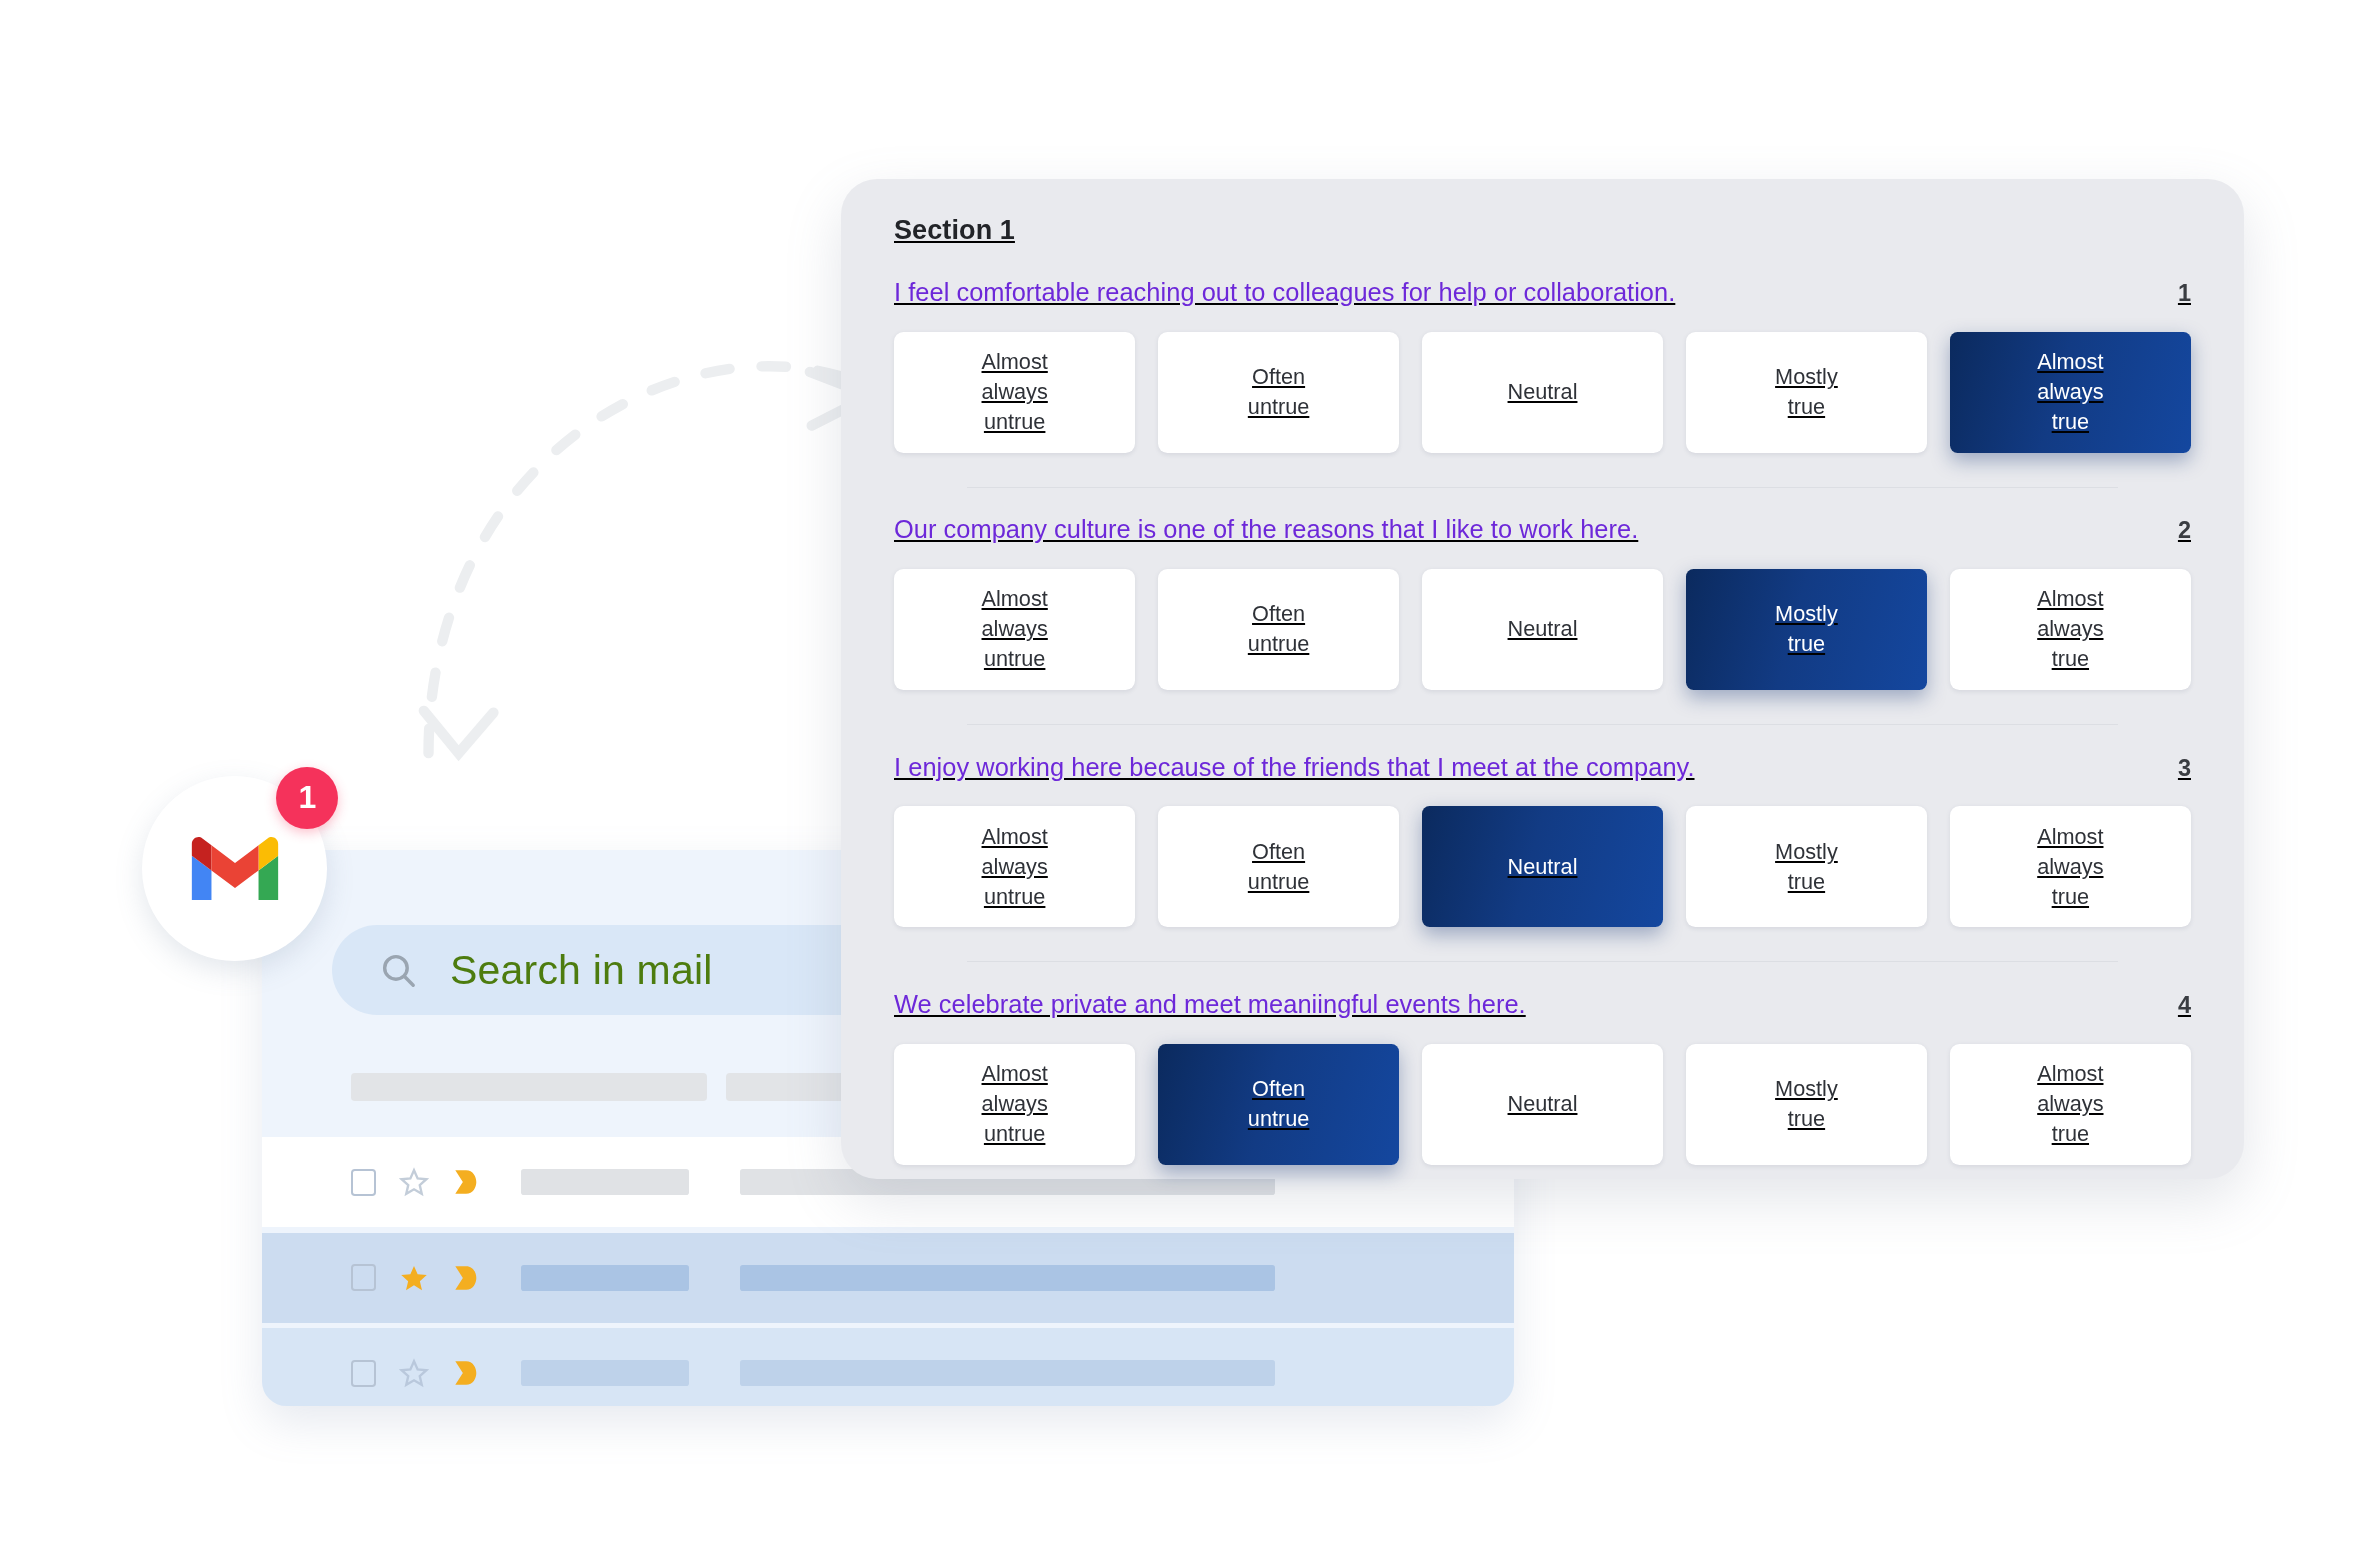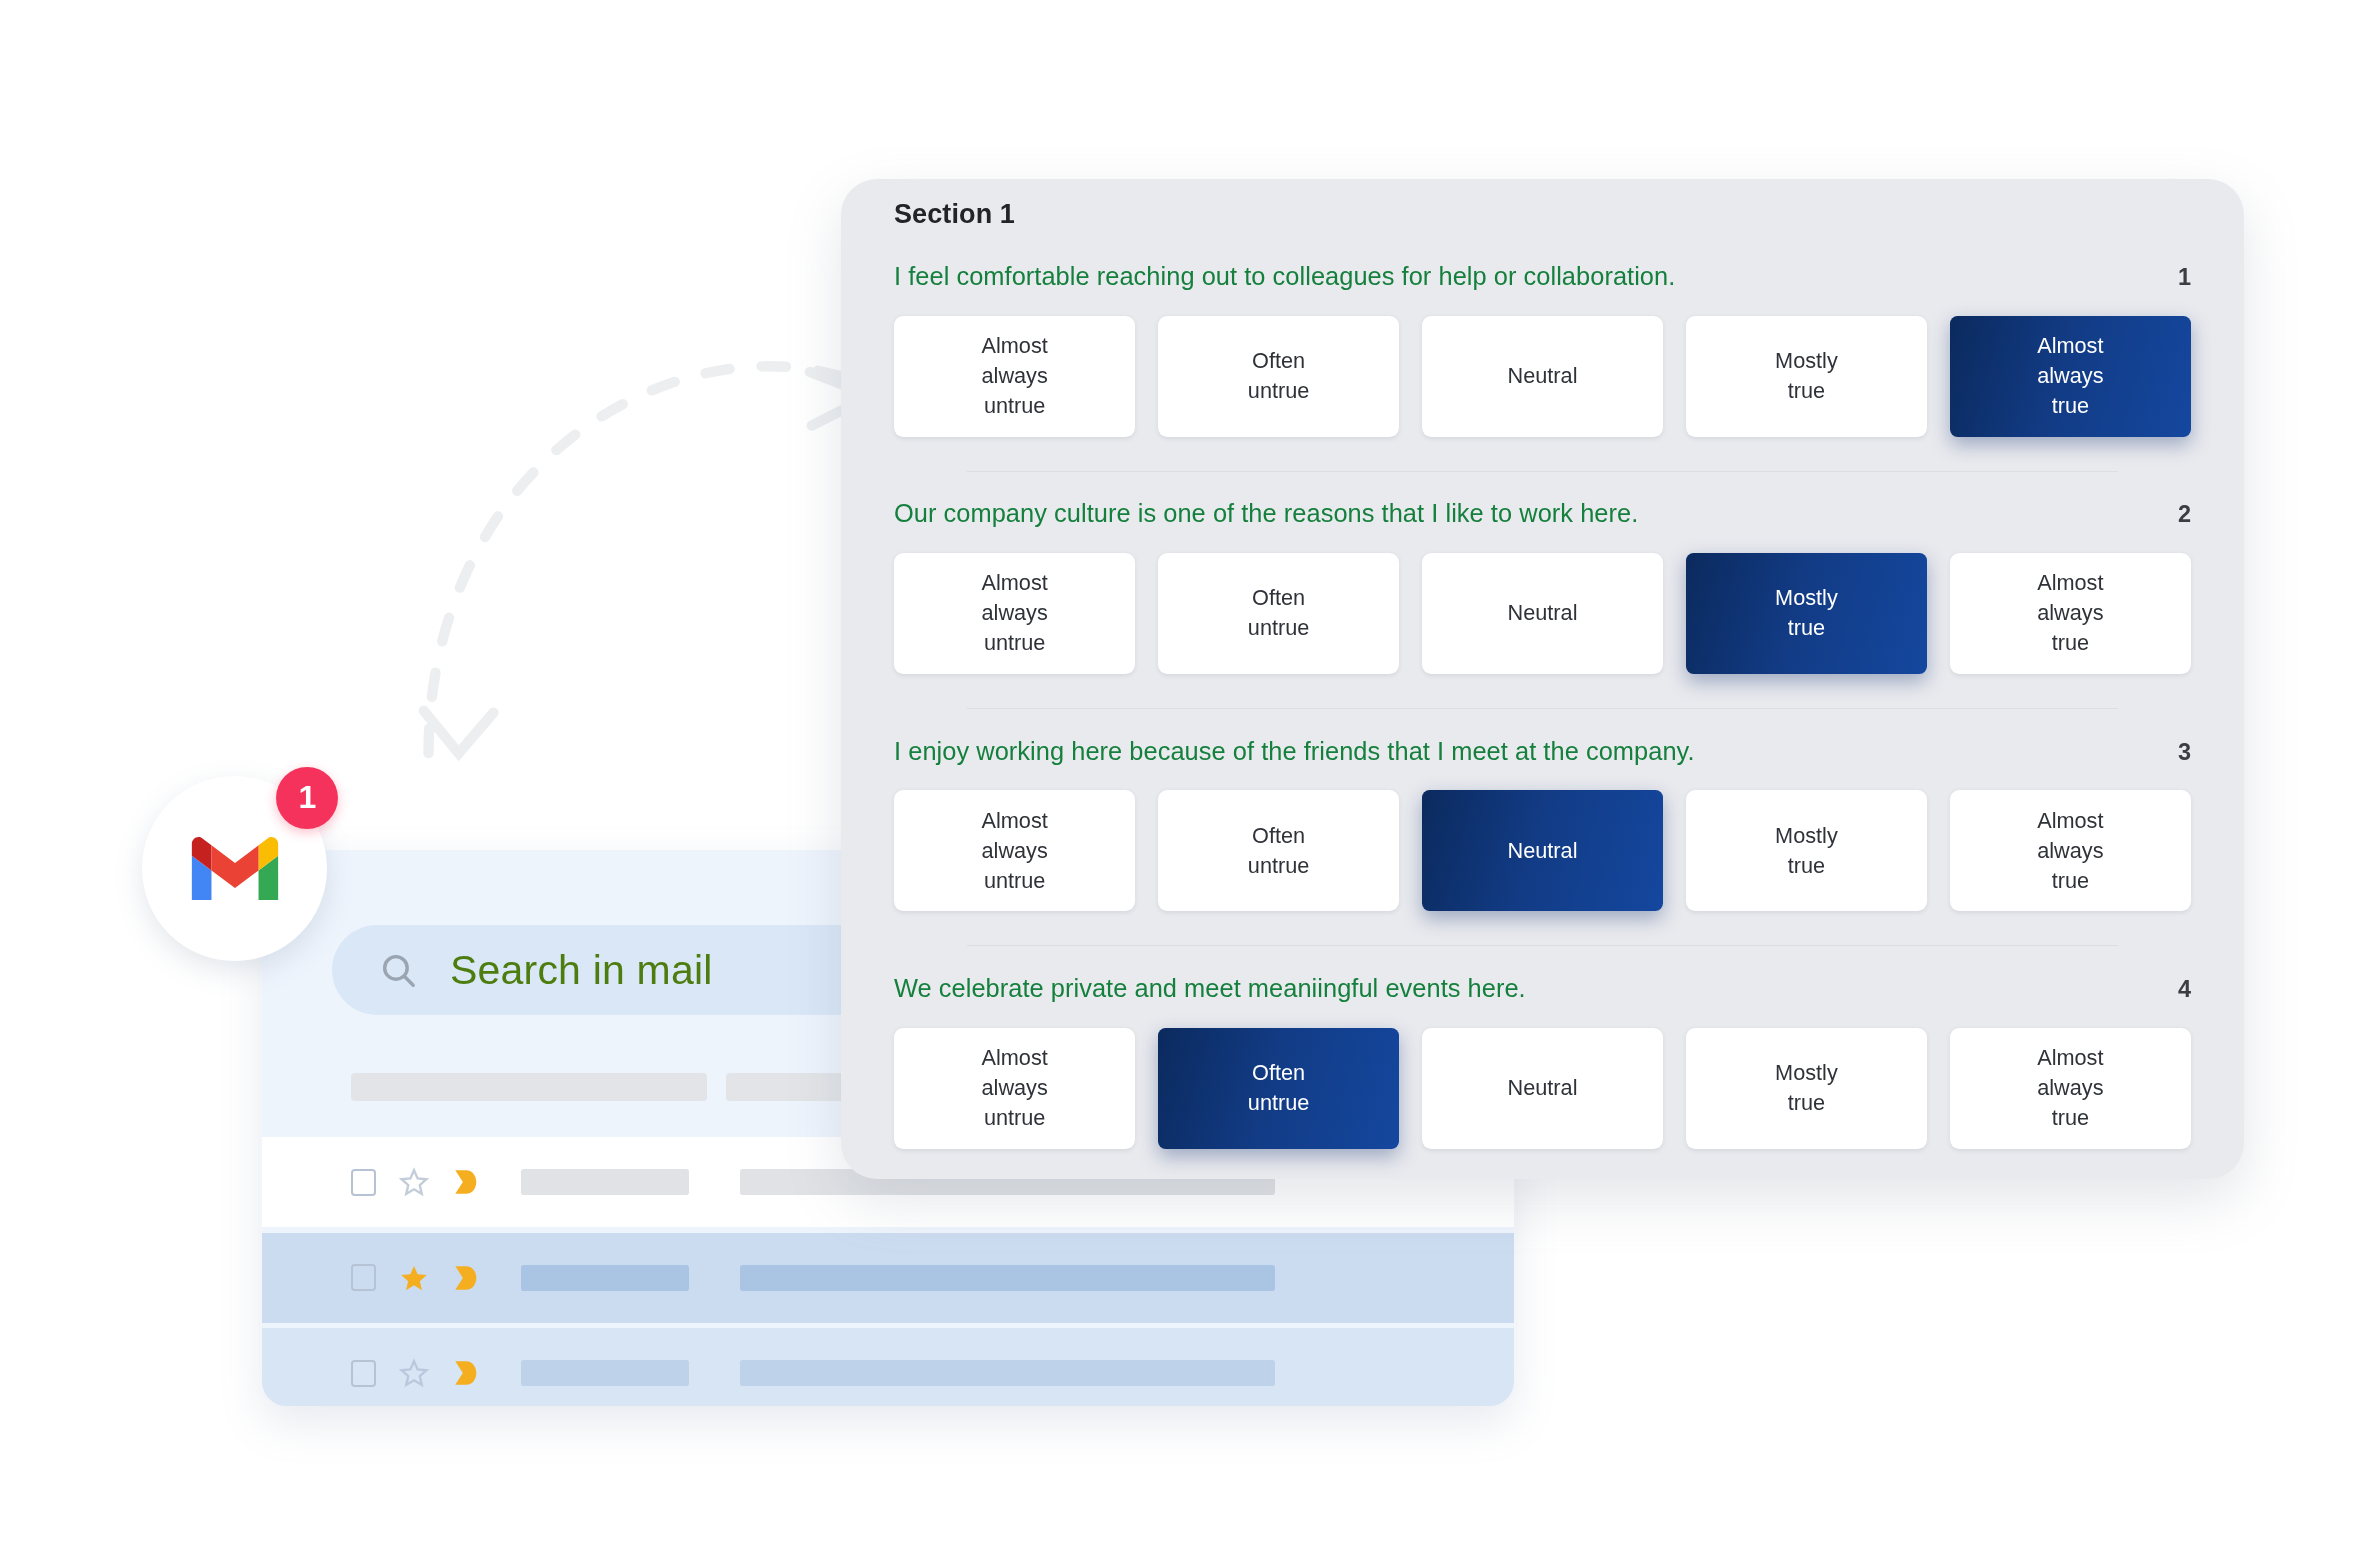--- a/index.html
+++ b/index.html
@@ -148,40 +148,41 @@
   
   .survey-panel {
     position: absolute;
     left: 841px;
     top: 179px;
     width: 1403px;
     height: 1000px;
     background: #e9eaee;
     border-radius: 36px;
     box-shadow: 0 21px 56px rgba(120,130,150,0.20);
-    padding: 20px 53px 0 53px;
+    padding: 36px 53px 0 53px;
     box-sizing: border-box;
+    text-decoration: underline;
   }
   .section-title {
     font-size: 27px;
     font-weight: 700;
     color: #222428;
     margin: 0 0 32px 0;
     letter-spacing: 0.1px;
   }
   .question-block { position: relative; }
   .question-head {
     display: flex;
     align-items: baseline;
     justify-content: space-between;
     margin-bottom: 24.5px;
   }
   .question-text {
     font-size: 25.4px;
-    color: #15803d;
+    color: #6d28d9;
     letter-spacing: 0.05px;
   }
   .question-number {
     font-size: 23.5px;
     color: #3a3d42;
     font-weight: 600;
     padding-left: 24.5px;
   }
   .options-row {
     display: flex;

